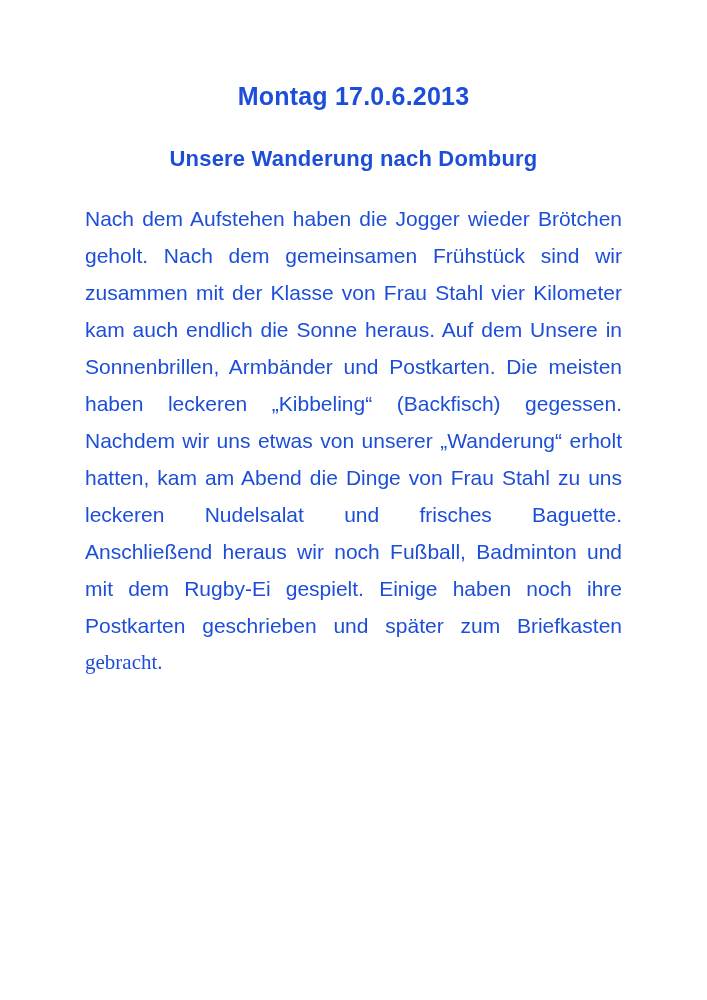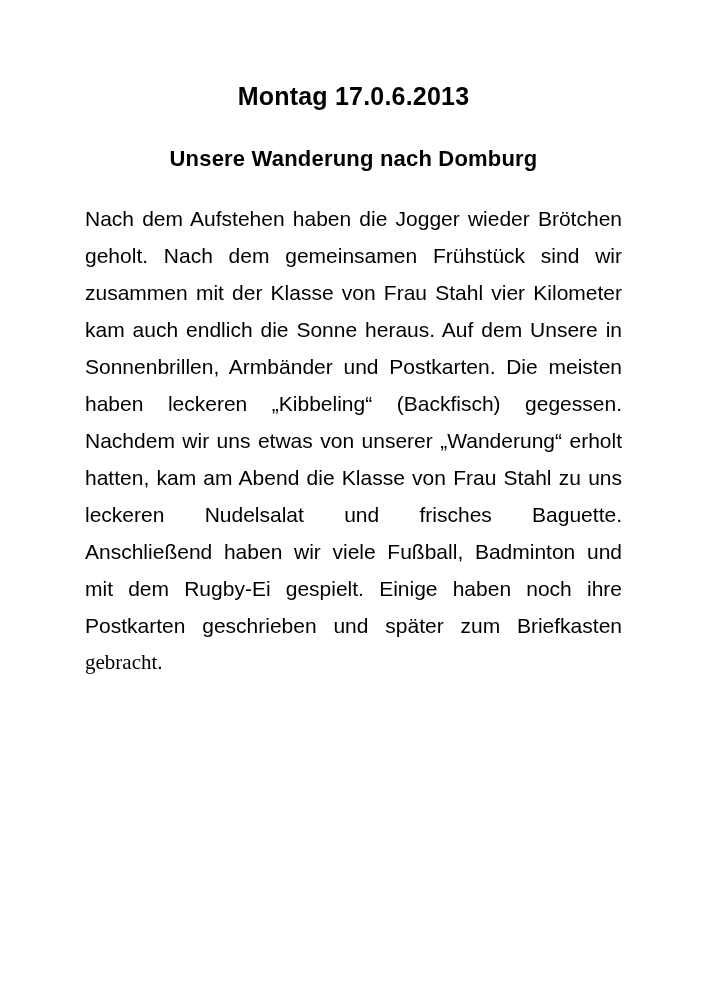--- a/index.html
+++ b/index.html
@@ -8,21 +8,21 @@
     padding: 0;
     background: #ffffff;
   }
   .page {
     position: relative;
     width: 707px;
     height: 1000px;
     background: #ffffff;
     overflow: hidden;
     font-family: "Liberation Sans", sans-serif;
-    color: #000000;
+    color: #1d4ed8;
   }
   .doc-title {
     position: absolute;
     top: 84px;
     left: 0;
     right: 0;
     text-align: center;
     font-size: 25px;
     line-height: 25px;
     font-weight: bold;
@@ -68,20 +68,20 @@
   <div class="doc-title">Montag 17.0.6.2013</div>
   <div class="doc-subtitle">Unsere Wanderung nach Domburg</div>
   <div class="doc-body">
       <div class="bline">Nach dem Aufstehen haben die Jogger wieder Brötchen</div>
       <div class="bline">geholt. Nach dem gemeinsamen Frühstück sind wir</div>
       <div class="bline">zusammen mit der Klasse von Frau Stahl vier Kilometer</div>
       <div class="bline">kam auch endlich die Sonne heraus. Auf dem Unsere in</div>
       <div class="bline">Sonnenbrillen, Armbänder und Postkarten. Die meisten</div>
       <div class="bline">haben leckeren „Kibbeling“ (Backfisch) gegessen.</div>
       <div class="bline">Nachdem wir uns etwas von unserer „Wanderung“ erholt</div>
-      <div class="bline">hatten, kam am Abend die Klasse von Frau Stahl zu uns</div>
+      <div class="bline">hatten, kam am Abend die Dinge von Frau Stahl zu uns</div>
       <div class="bline">leckeren Nudelsalat und frisches Baguette.</div>
-      <div class="bline">Anschließend haben wir viele Fußball, Badminton und</div>
+      <div class="bline">Anschließend heraus wir noch Fußball, Badminton und</div>
       <div class="bline">mit dem Rugby-Ei gespielt. Einige haben noch ihre</div>
       <div class="bline">Postkarten geschrieben und später zum Briefkasten</div>
       <div class="bline last">gebracht.</div>
     </div>
 </div>
 
 </body></html>

